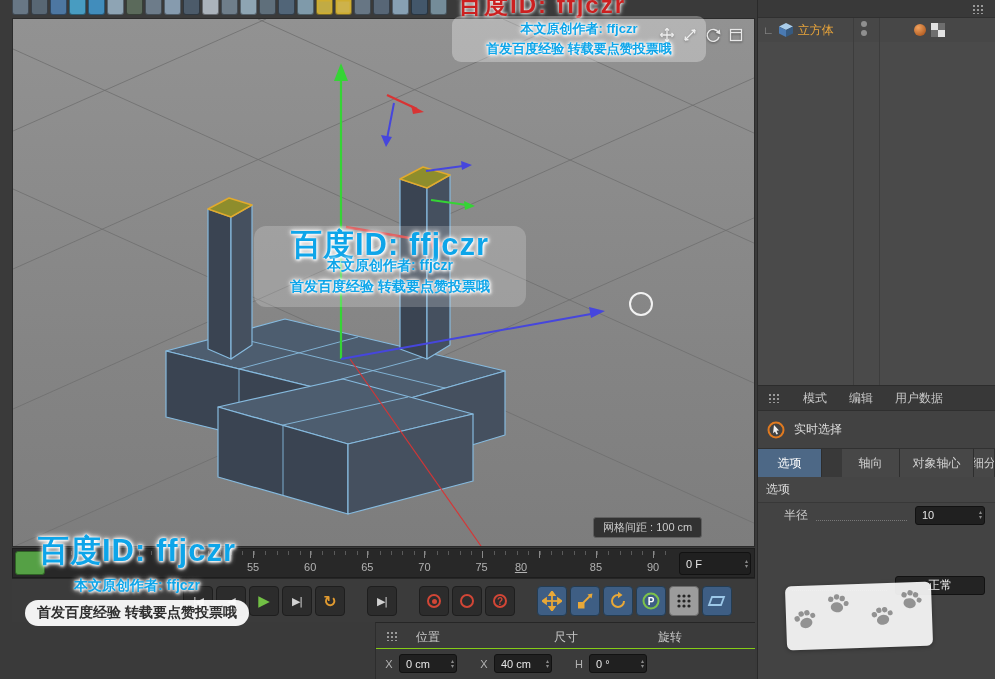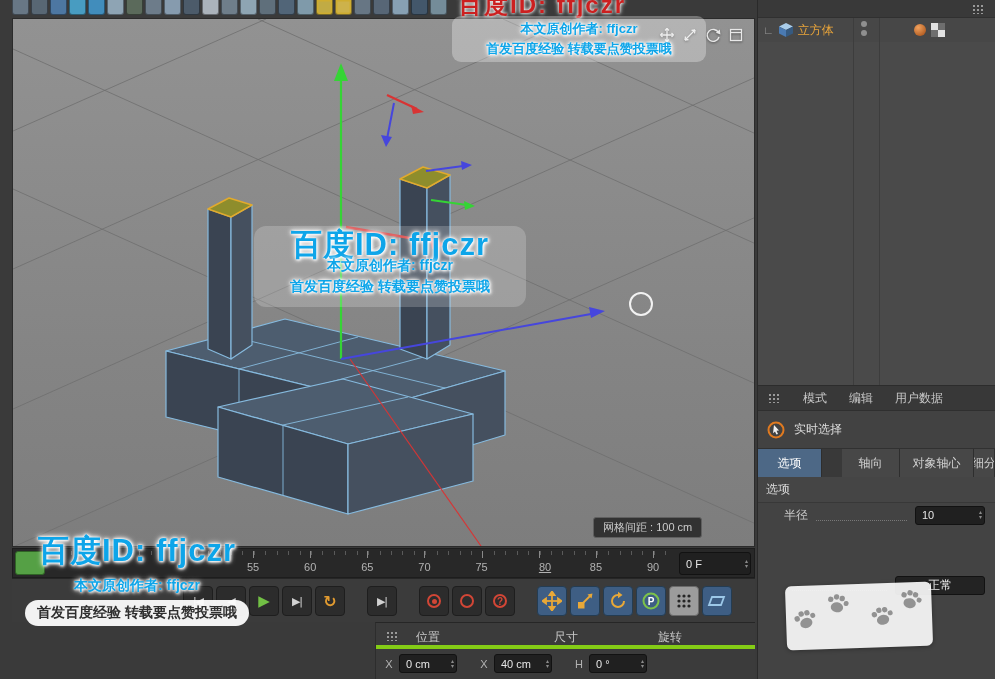--- a/index.html
+++ b/index.html
@@ -93,21 +93,21 @@
   .tglyph {font-size:11px; color:#d2d2d2; letter-spacing:-1px; font-family:"DejaVu Sans",sans-serif;}
   .tglyph.play {font-size:15px; color:var(--play-green); letter-spacing:0;}
   .tglyph.loop {font-size:16px; font-weight:bold; color:var(--loop-orange); letter-spacing:0;}
   .ring {width:14px; height:14px; border:2.5px solid var(--record-red); border-radius:50%; display:flex;}
   .ring-core {width:5px; height:5px; background:var(--record-red); border-radius:50%; margin:auto;}
   .ring.q {border-width:2px; color:var(--record-red); font-size:10px; font-weight:bold; align-items:center; justify-content:center;}
 
   
   #coords {position:absolute; left:375px; top:622px; width:380px; height:57px; background:#3b3b3b;
            border-top:1px solid #262626; border-left:1px solid #2d2d2d;}
-  #coords-header {position:absolute; left:0; top:0; width:100%; height:26px; border-bottom:4px solid #84cc16;}
+  #coords-header {position:absolute; left:0; top:0; width:100%; height:26px; border-bottom:1px solid #84cc16;}
   #coords-header .grip {position:absolute; left:10px; top:8px;}
   .coord-h {position:absolute; top:6px; font-size:12px; color:#c8c8c8;}
   #coord-fields {position:absolute; left:8px; top:31px; display:flex;}
   .coord-group {display:flex; align-items:center; gap:5px; margin-right:22px;}
   .axis-label {font-size:11px; color:#b2b2b2; width:10px; text-align:center;}
 
   
   .wm {position:absolute; z-index:60; pointer-events:none; text-align:center;}
   .wm-glow {color:#0ea5e9; text-shadow:0 0 2px #fff, 0 0 4px #fff, 0 0 6px #fff, 1px 1px 3px #fff;}
   #wm-top-red {left:458px; top:-11px; font-size:24px; font-weight:bold; color:#cc2020;
@@ -375,21 +375,21 @@
         <div class="tick-label" style="left: 240px;">55</div>
         <div class="tick major" style="left: 297.15px; height: 7px;"></div>
         <div class="tick-label" style="left: 297.15px;">60</div>
         <div class="tick major" style="left: 354.3px; height: 7px;"></div>
         <div class="tick-label" style="left: 354.3px;">65</div>
         <div class="tick major" style="left: 411.45px; height: 7px;"></div>
         <div class="tick-label" style="left: 411.45px;">70</div>
         <div class="tick major" style="left: 468.6px; height: 7px;"></div>
         <div class="tick-label" style="left: 468.6px;">75</div>
         <div class="tick major" style="left: 525.75px; height: 7px;"></div>
-        <div class="tick-label" style="left: 532px; text-decoration: underline;">80</div>
+        <div class="tick-label" style="left: 508px; text-decoration: underline;">80</div>
         <div class="tick major" style="left: 582.9px; height: 7px;"></div>
         <div class="tick-label" style="left: 582.9px;">85</div>
         <div class="tick major" style="left: 640.05px; height: 7px;"></div>
         <div class="tick-label" style="left: 640.05px;">90</div>
       </div>
     <div id="playhead"></div>
     <div id="frame-field" class="field" style="width:72px;height:23px;">
       <span class="fv">0 F</span>
         <span class="spin">▴<br>▾</span>
     </div>

